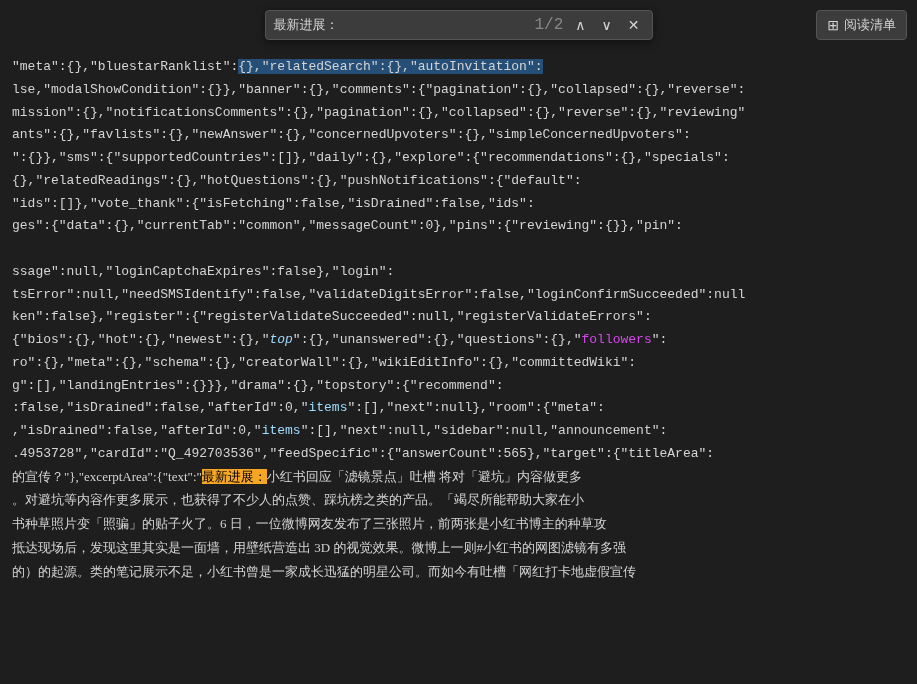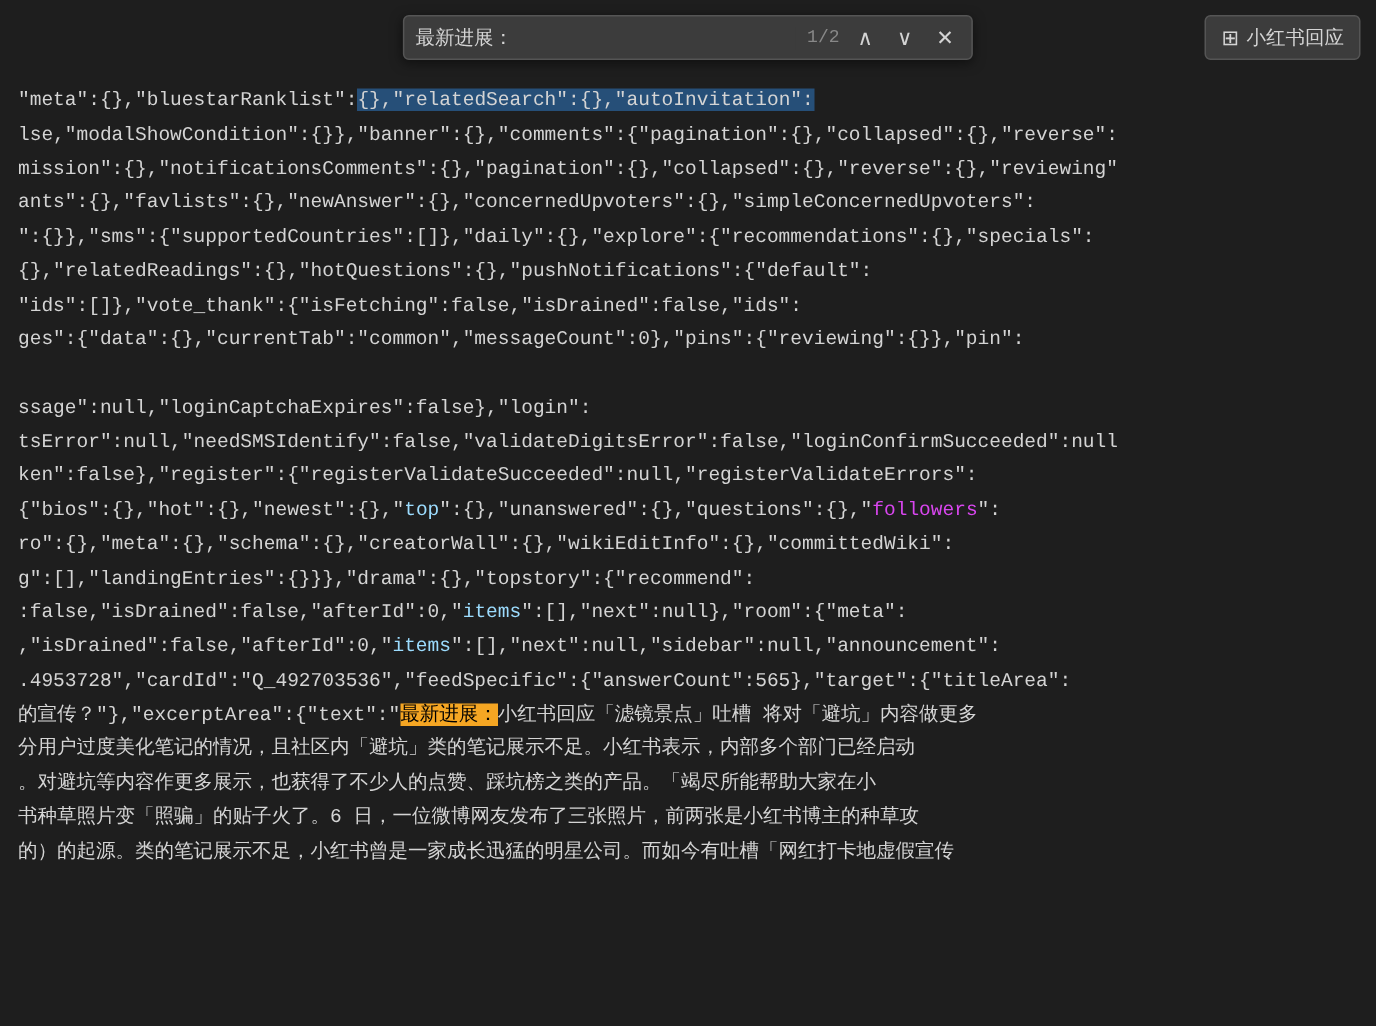--- a/index.html
+++ b/index.html
@@ -70,21 +70,21 @@
       background: #3c3c3c;
       border: none;
       outline: none;
       color: #d4d4d4;
       font-size: 13px;
       width: 180px;
     }
 
     .find-count {
       color: #888;
-      font-size: 12px;
+      font-size: 16px;
       white-space: nowrap;
     }
 
     .find-btn {
       background: none;
       border: none;
       color: #d4d4d4;
       cursor: pointer;
       font-size: 14px;
       padding: 2px 4px;
@@ -116,39 +116,39 @@
       margin-top: 48px;
     }
 
     .line {
       line-height: 1.75;
       color: #d4d4d4;
       font-size: 13px;
     }
 
     .chinese-text {
-      font-family: Liberation Mono, monospace;
+      font-family: Liberation Serif, serif;
       font-size: 13px;
     }
   </style>
 </head>
 <body>
 
 <div class="find-bar">
   <span class="chinese-text" style="color:#d4d4d4; font-size:13px;">最新进展：</span>
   <input class="find-input" type="text" style="">
   <span class="find-count">1/2</span>
   <button class="find-btn" title="上一个">∧</button>
   <button class="find-btn" title="下一个">∨</button>
   <button class="find-btn" title="关闭">✕</button>
 </div>
 
 <button class="reading-list-btn">
   <span style="font-size:14px;">⊞</span>
-  <span class="chinese-text">小红书回应</span>
+  <span class="chinese-text">阅读清单</span>
 </button>
 
 <div class="main-content">
   <div class="lines-container">
 
     <div class="line">
       <span class="code-text">"meta":{},"bluestarRanklist":<span class="highlight-blue">{},"relatedSearch":{},"autoInvitation":</span></span>
     </div>
 
     <div class="line">
@@ -189,21 +189,21 @@
 
     <div class="line">
       <span class="code-text">tsError":null,"needSMSIdentify":false,"validateDigitsError":false,"loginConfirmSucceeded":null</span>
     </div>
 
     <div class="line">
       <span class="code-text">ken":false},"register":{"registerValidateSucceeded":null,"registerValidateErrors":</span>
     </div>
 
     <div class="line">
-      <span class="code-text">{"bios":{},"hot":{},"newest":{},"<span style="color:#9cdcfe;">top</span>":{},"unanswered":{},"questions":{},"<span style="color:#d946ef;">followers</span>":</span>
+      <span class="code-text">{"bios":{},"hot":{},"newest":{},"<span style="color:#9cdcfe;font-style:italic;">top</span>":{},"unanswered":{},"questions":{},"<span style="color:#d946ef;">followers</span>":</span>
     </div>
 
     <div class="line">
       <span class="code-text">ro":{},"meta":{},"schema":{},"creatorWall":{},"wikiEditInfo":{},"committedWiki":</span>
     </div>
 
     <div class="line">
       <span class="code-text">g":[],"landingEntries":{}}},"drama":{},"topstory":{"recommend":</span>
     </div>
 
@@ -217,33 +217,33 @@
 
     <div class="line">
       <span class="code-text">.4953728","cardId":"Q_492703536","feedSpecific":{"answerCount":565},"target":{"titleArea":</span>
     </div>
 
     <div class="line">
       <span class="code-text chinese-text">的宣传？"},"excerptArea":{"text":"<span class="highlight-orange">最新进展：</span>小红书回应「滤镜景点」吐槽 将对「避坑」内容做更多</span>
     </div>
 
 
-    <div class="line">
-      <span class="code-text chinese-text">分用户过度美化笔记的情况，且社区内「避坑」类的笔记展示不足。小红书表示，内部多个部门已经启动</span>
-    </div>
 
     <div class="line">
       <span class="code-text chinese-text">。对避坑等内容作更多展示，也获得了不少人的点赞、踩坑榜之类的产品。「竭尽所能帮助大家在小</span>
     </div>
 
     <div class="line">
       <span class="code-text chinese-text">书种草照片变「照骗」的贴子火了。6 日，一位微博网友发布了三张照片，前两张是小红书博主的种草攻</span>
     </div>
 
 
 
+    <div class="line">
+      <span class="code-text chinese-text">抵达现场后，发现这里其实是一面墙，用壁纸营造出 3D 的视觉效果。微博上一则#小红书的网图滤镜有多强</span>
+    </div>
 
     <div class="line">
       <span class="code-text chinese-text">的）的起源。类的笔记展示不足，小红书曾是一家成长迅猛的明星公司。而如今有吐槽「网红打卡地虚假宣传</span>
     </div>
 
   </div>
 </div>
 
 </body></html>

